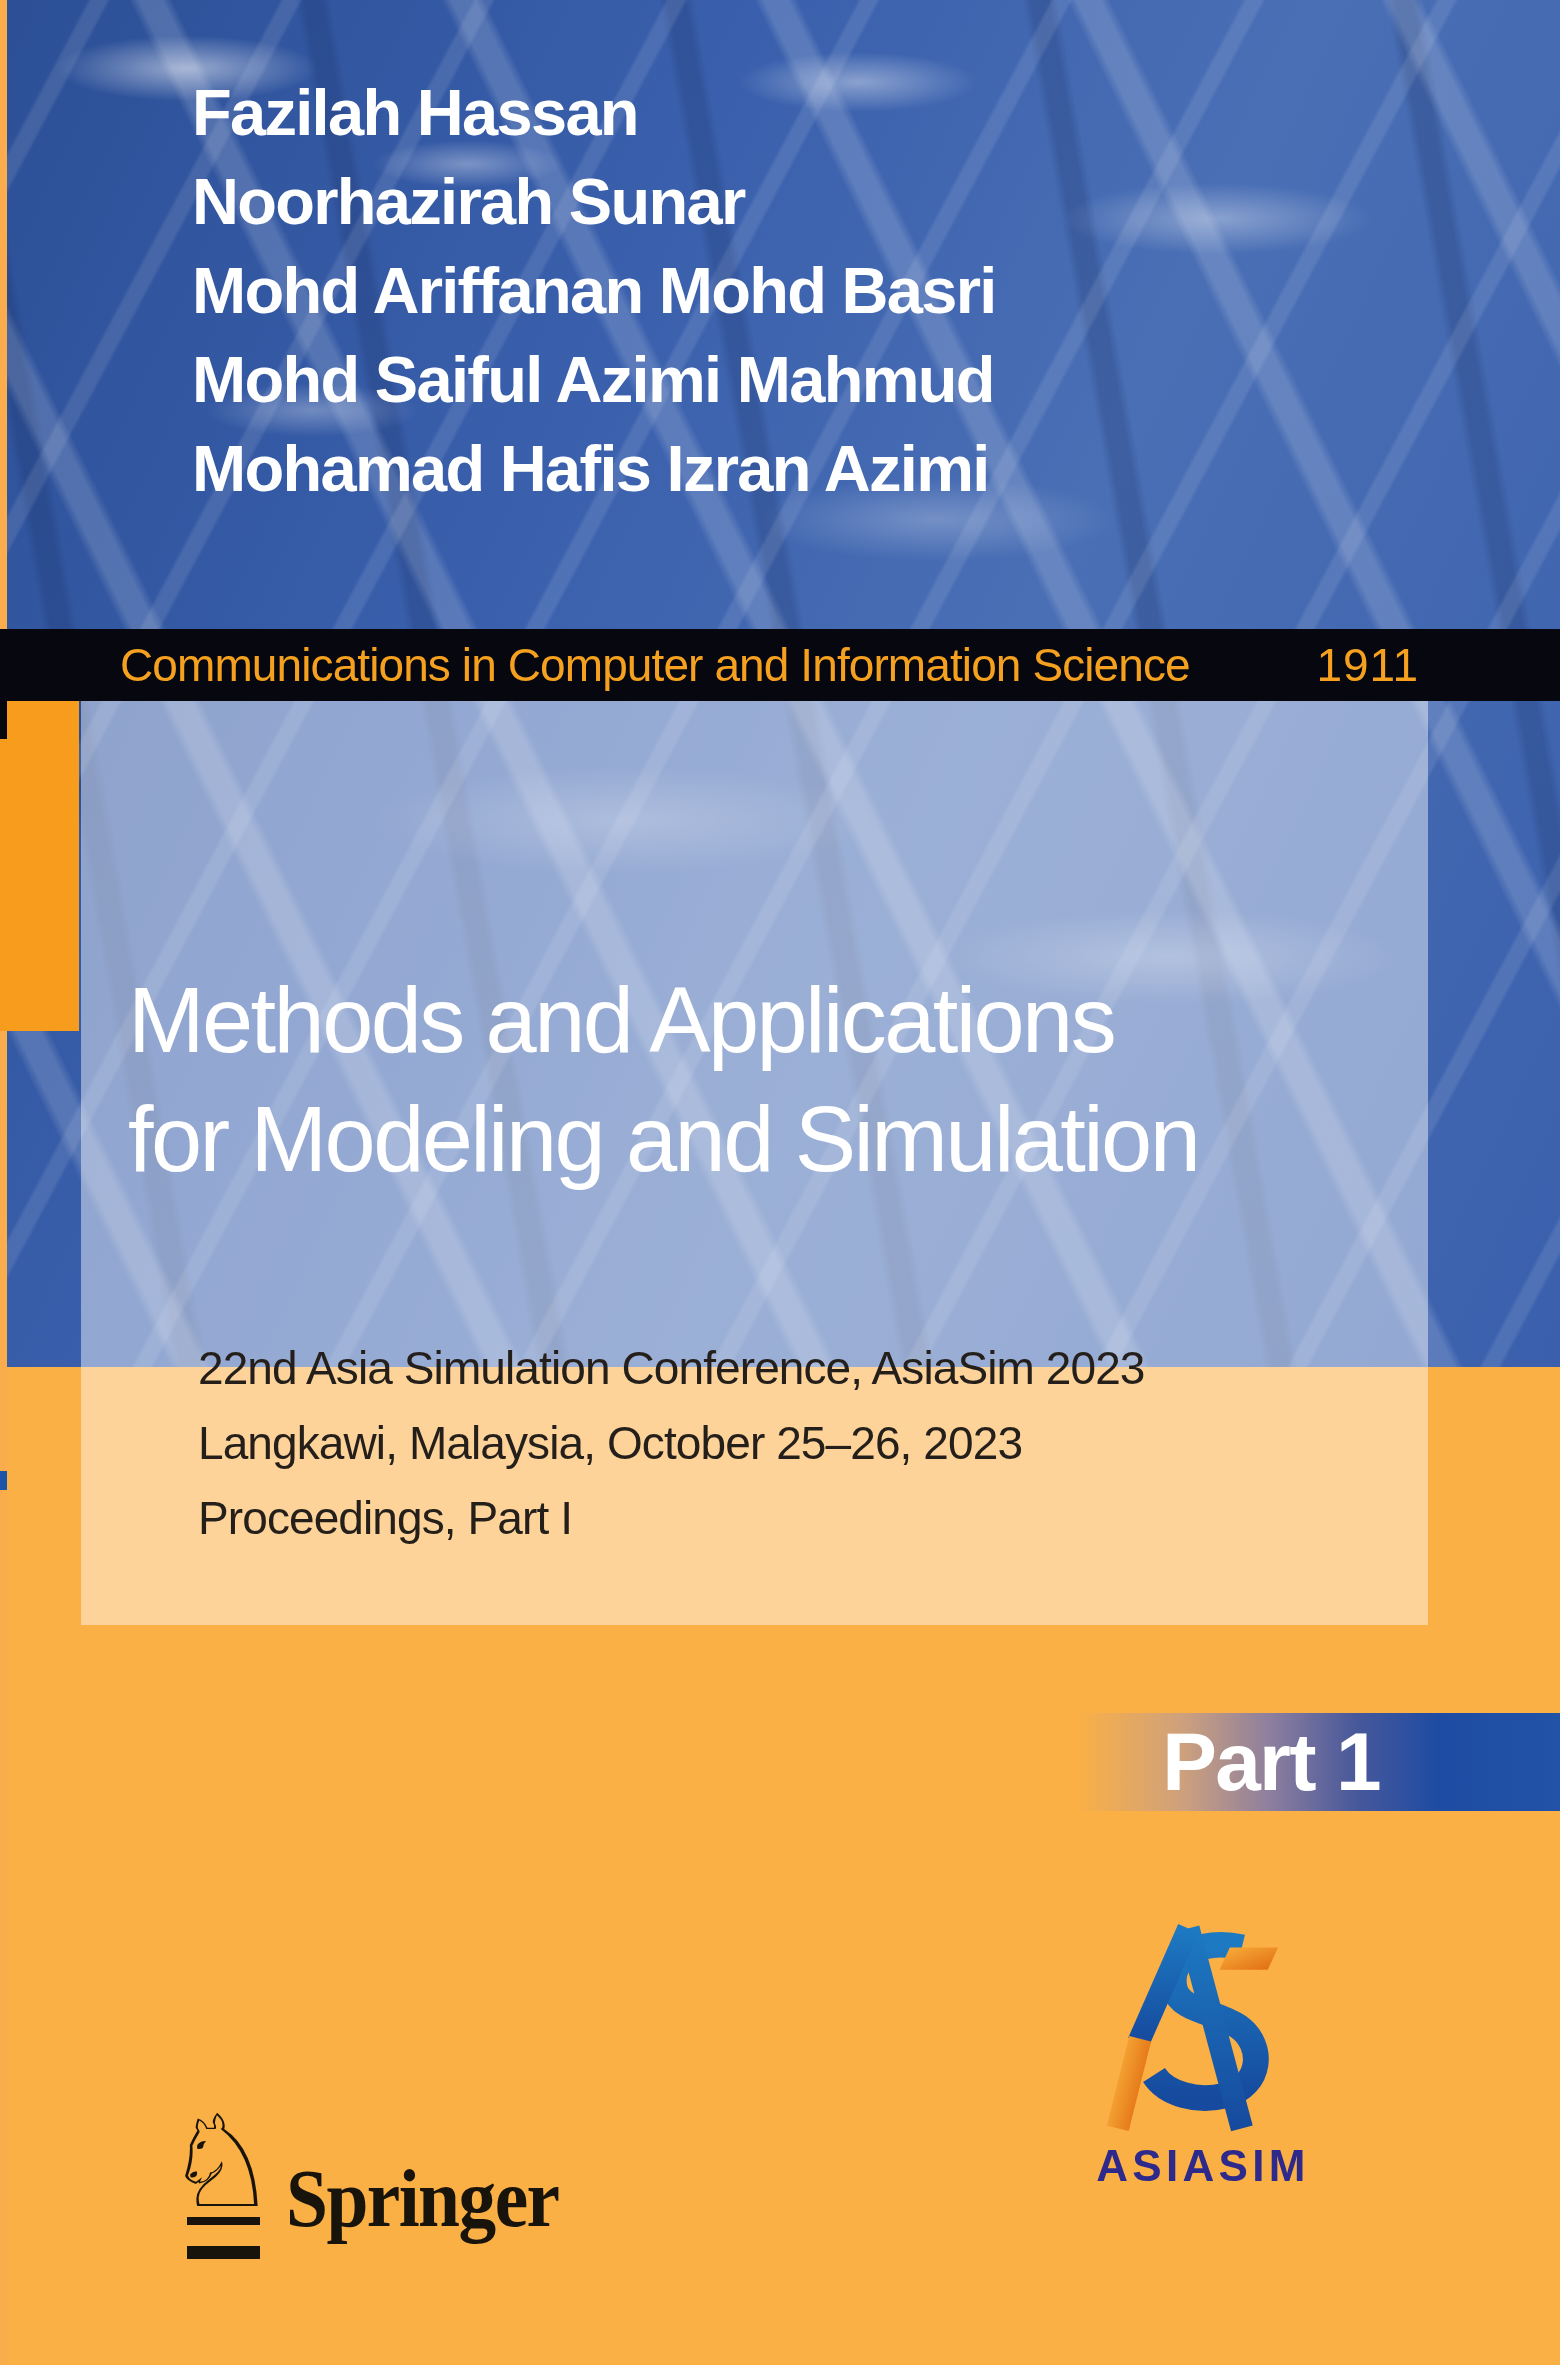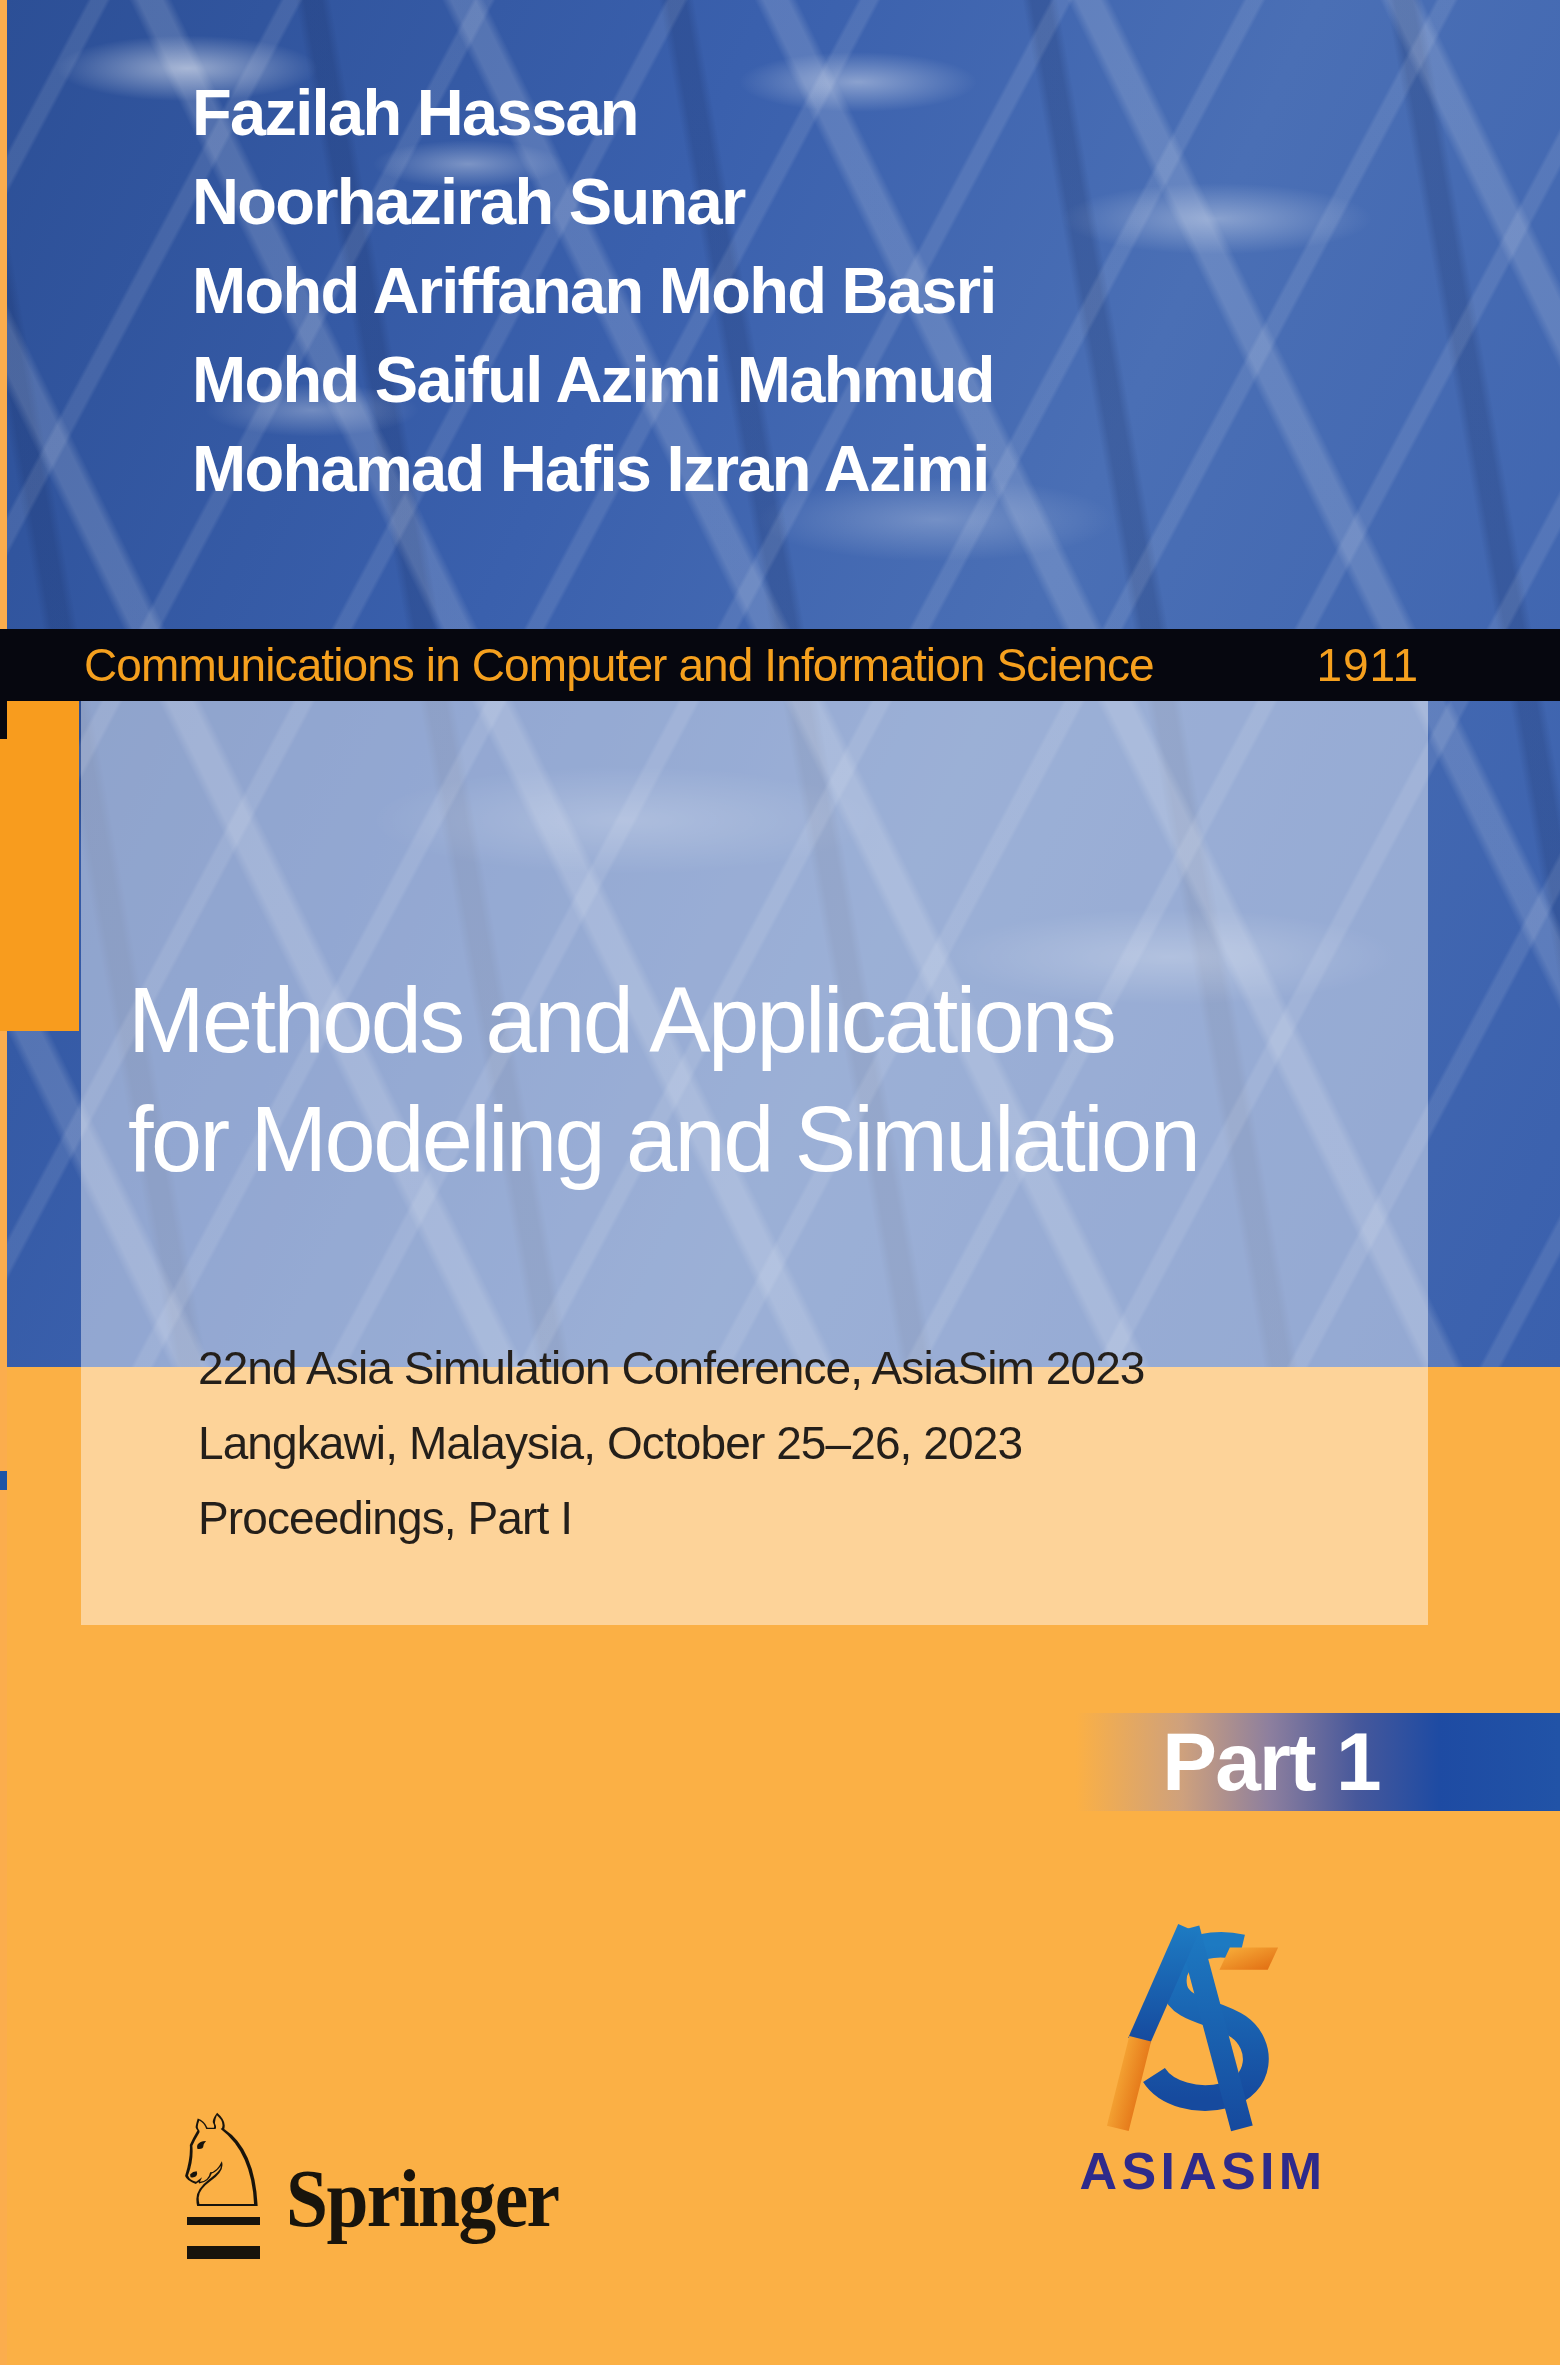--- a/index.html
+++ b/index.html
@@ -39,21 +39,21 @@
   .orange-square    {position:absolute;left:0;top:701px;width:79px;height:330px;background:#f89c1e;}
   .band-tab         {position:absolute;left:0;top:629px;width:6.8px;height:110px;background:#06070f;}
   .blue-notch       {position:absolute;left:0;top:1471px;width:6.8px;height:19px;background:#1d55a6;}
   
   .series-band{
     position:absolute;left:0;top:629px;width:1560px;height:72px;
     background:#06070f;
     display:flex;align-items:center;
   }
   .series-title{
-    margin-left:84px;
+    margin-left:120px;
     color:#f5a01e;font-size:46px;letter-spacing:-0.9px;white-space:nowrap;
   }
   .series-volume{
     position:absolute;right:141px;top:50%;transform:translateY(-50%);
     color:#f5a01e;font-size:46px;letter-spacing:0.9px;
   }
   
   .editors{
     position:absolute;left:192px;top:68px;
     color:#ffffff;font-size:65px;font-weight:bold;letter-spacing:-1.7px;
@@ -95,21 +95,21 @@
     position:absolute;left:286px;top:2154px;
     font-family:"Liberation Serif", serif;
     font-size:82px;font-weight:bold;color:#18140c;letter-spacing:-1.7px;
     transform:scaleX(0.92);transform-origin:left center;line-height:1.1;
     white-space:nowrap;
   }
   
   .asiasim-monogram{position:absolute;left:1104px;top:1921px;width:181px;height:220px;}
   .asiasim-wordmark{
     position:absolute;left:1041px;top:2141px;width:324px;
-    color:#2e2a8b;font-size:52px;font-weight:bold;letter-spacing:4.3px;
+    color:#2e2a8b;font-size:44px;font-weight:bold;letter-spacing:4.3px;
     text-align:center;white-space:nowrap;
   }
 </style>
 </head>
 <body>
 
 <div class="cover">
 
   <div class="photo"></div>
 

